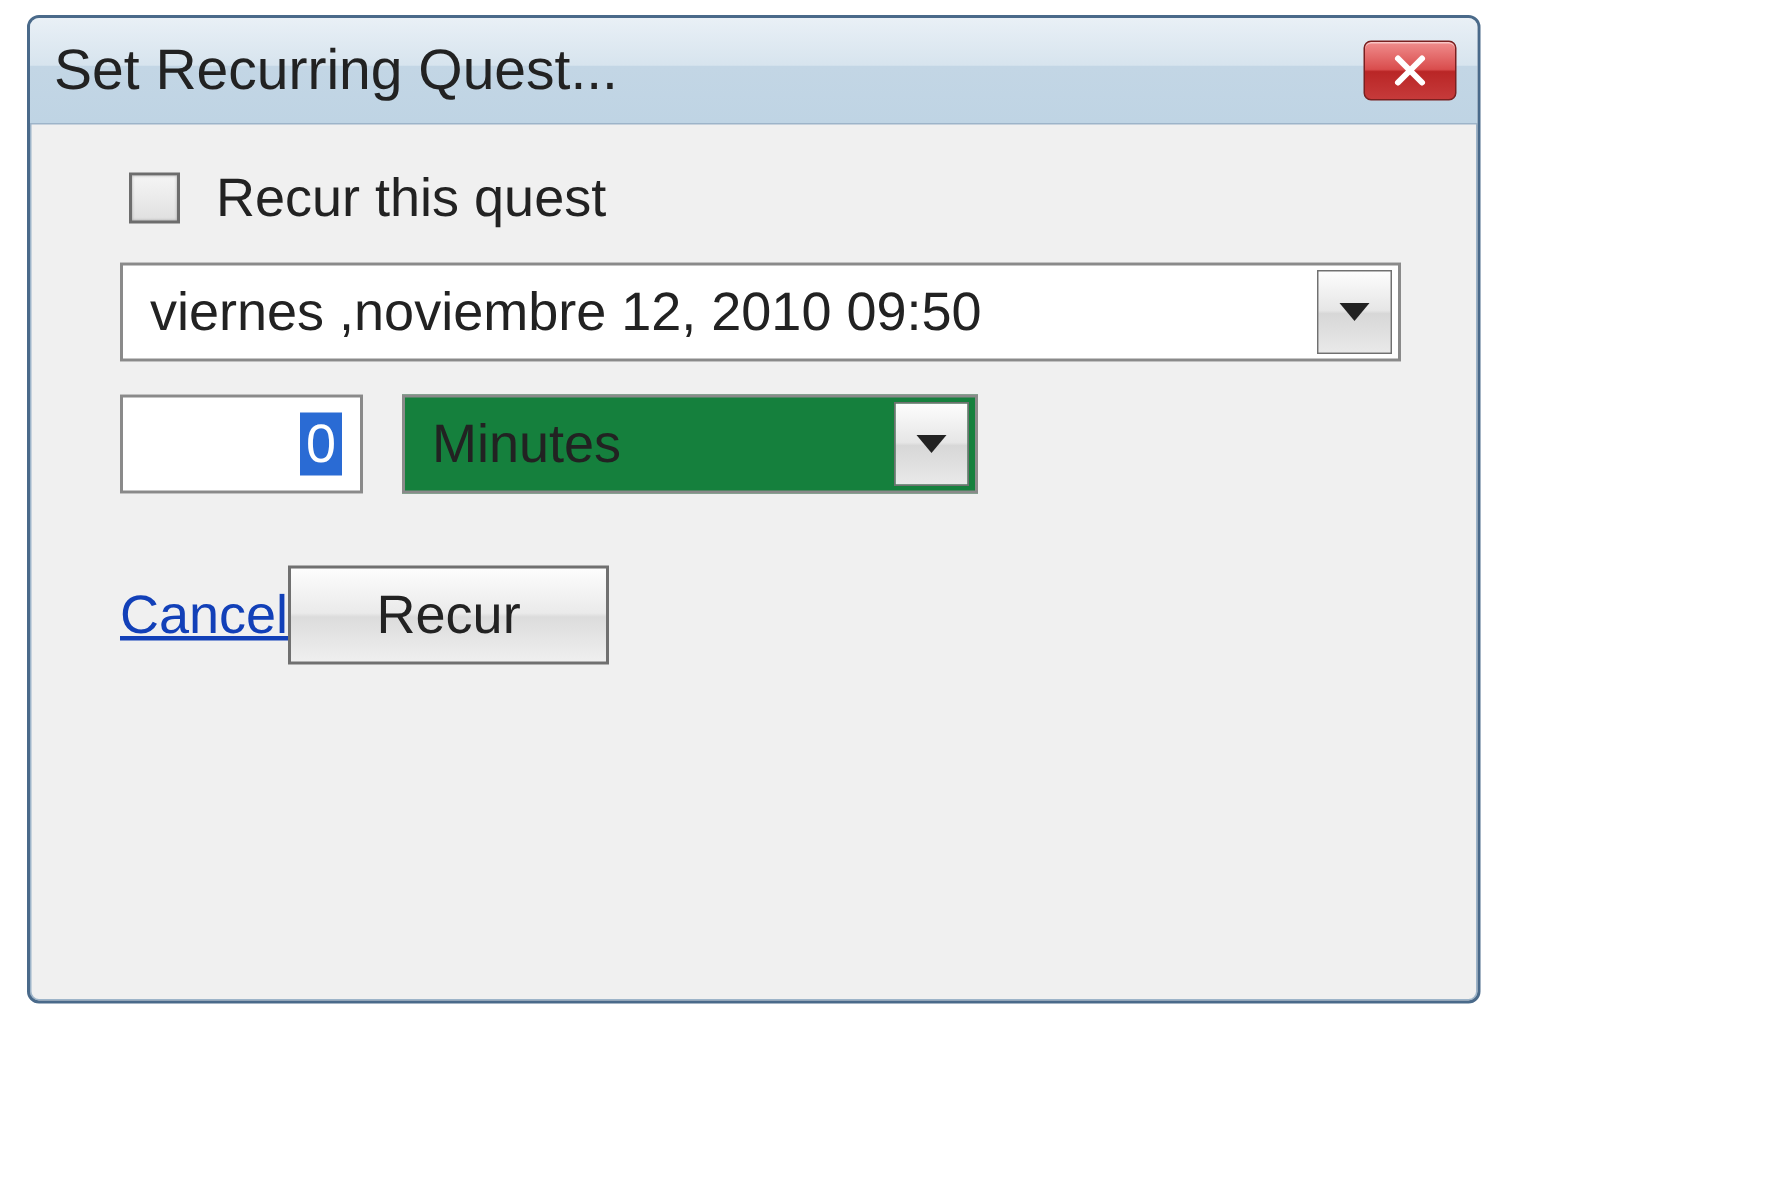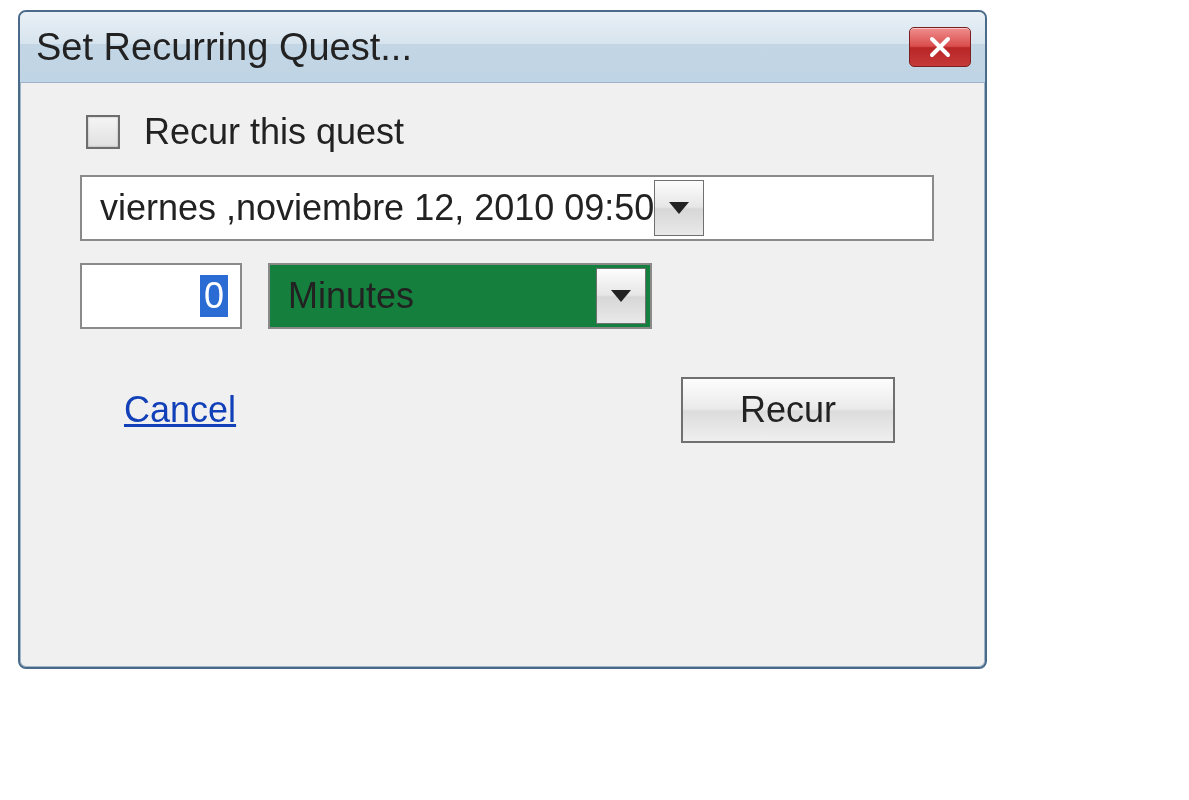--- a/index.html
+++ b/index.html
@@ -43,21 +43,21 @@
     border-radius: 5px;
     background: linear-gradient(to bottom, #f08d8d 0%, #d94d4d 48%, #b92626 52%, #c63a3a 100%);
     display: flex;
     align-items: center;
     justify-content: center;
     box-shadow: inset 0 1px 0 rgba(255,255,255,0.5);
     cursor: pointer;
   }
   .close-btn svg { display:block; }
   .content {
-    padding: 28px 40px 0 60px;
+    padding: 28px 60px 0 60px;
     color: #222;
     font-size: 36px;
   }
   .row-checkbox {
     display: flex;
     align-items: center;
     gap: 24px;
     margin-bottom: 22px;
     margin-left: 6px;
   }
@@ -71,20 +71,21 @@
   .label-line {
     margin-bottom: 14px;
   }
   .datetime-box {
     width: 850px;
     height: 62px;
     border: 2px solid #8a8a8a;
     background: #fff;
     display: flex;
     align-items: center;
+    justify-content: space-between;
     margin-bottom: 22px;
   }
   .datetime-box .dt-text {
     padding-left: 18px;
     font-size: 36px;
     color: #222;
   }
   .dd-btn {
     width: 48px;
     height: 54px;
@@ -133,23 +134,22 @@
     align-items: center;
     justify-content: space-between;
   }
   .unit-box .u-text {
     padding-left: 18px;
     font-size: 36px;
   }
   .footer {
     display: flex;
     align-items: center;
-    justify-content: space-between;
+    justify-content: flex-start;
     padding-right: 50px;
-    margin-left: 44px;
   }
   .cancel-link {
     color: #1240b8;
     text-decoration: underline;
     font-size: 36px;
     cursor: pointer;
   }
   .save-btn {
     width: 210px;
     height: 62px;

